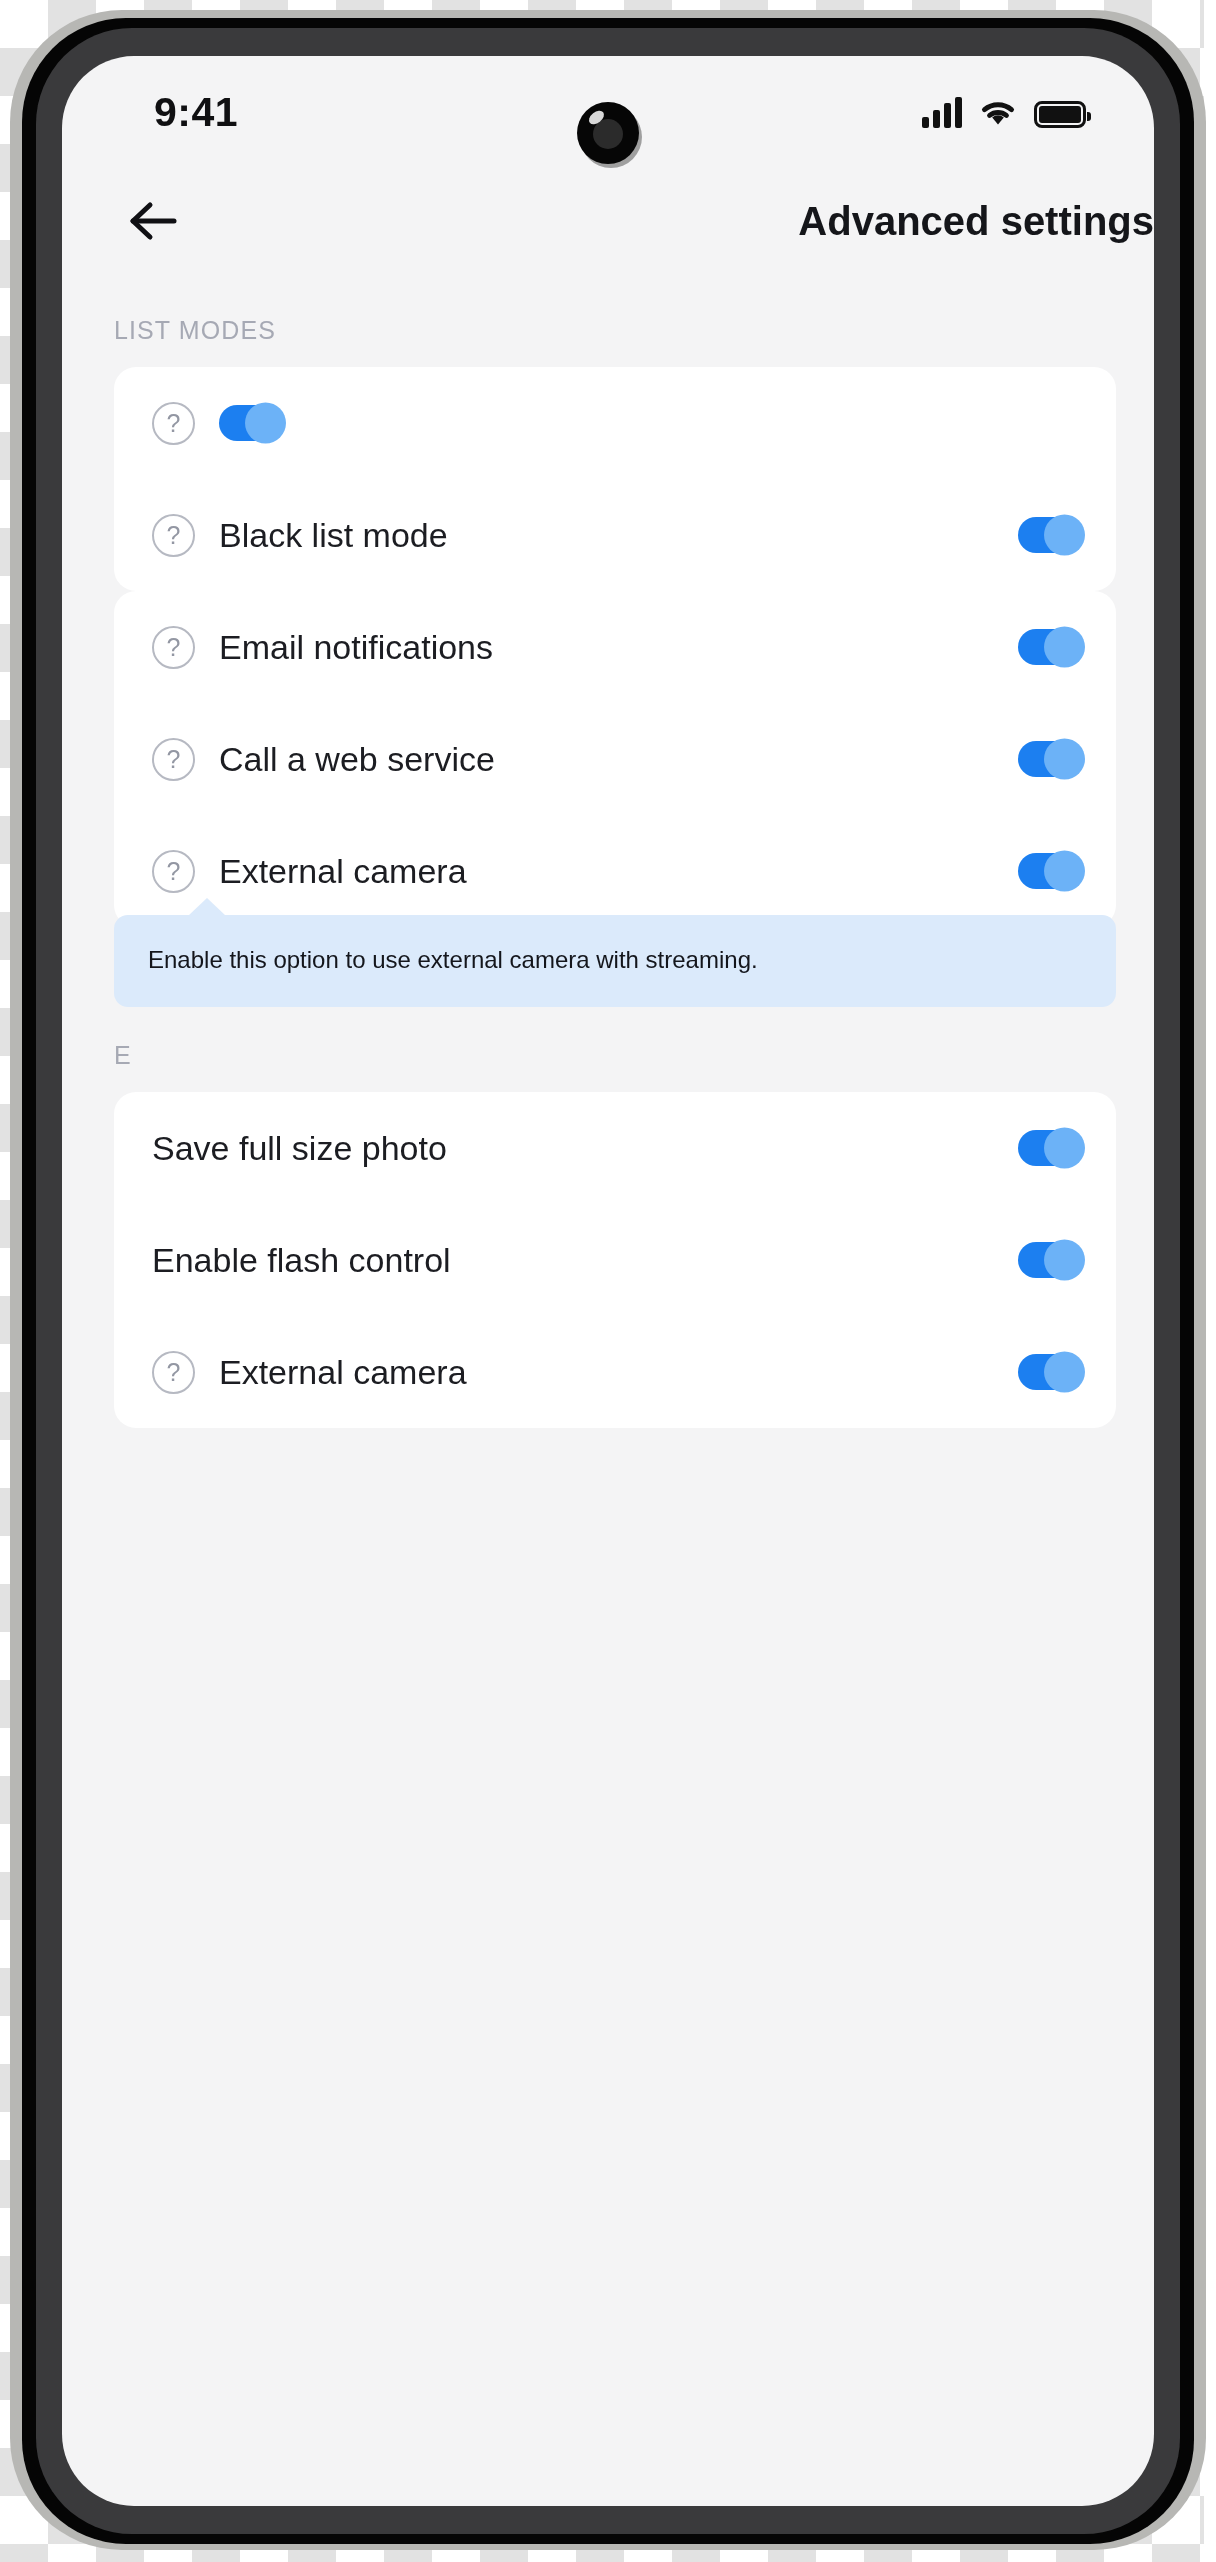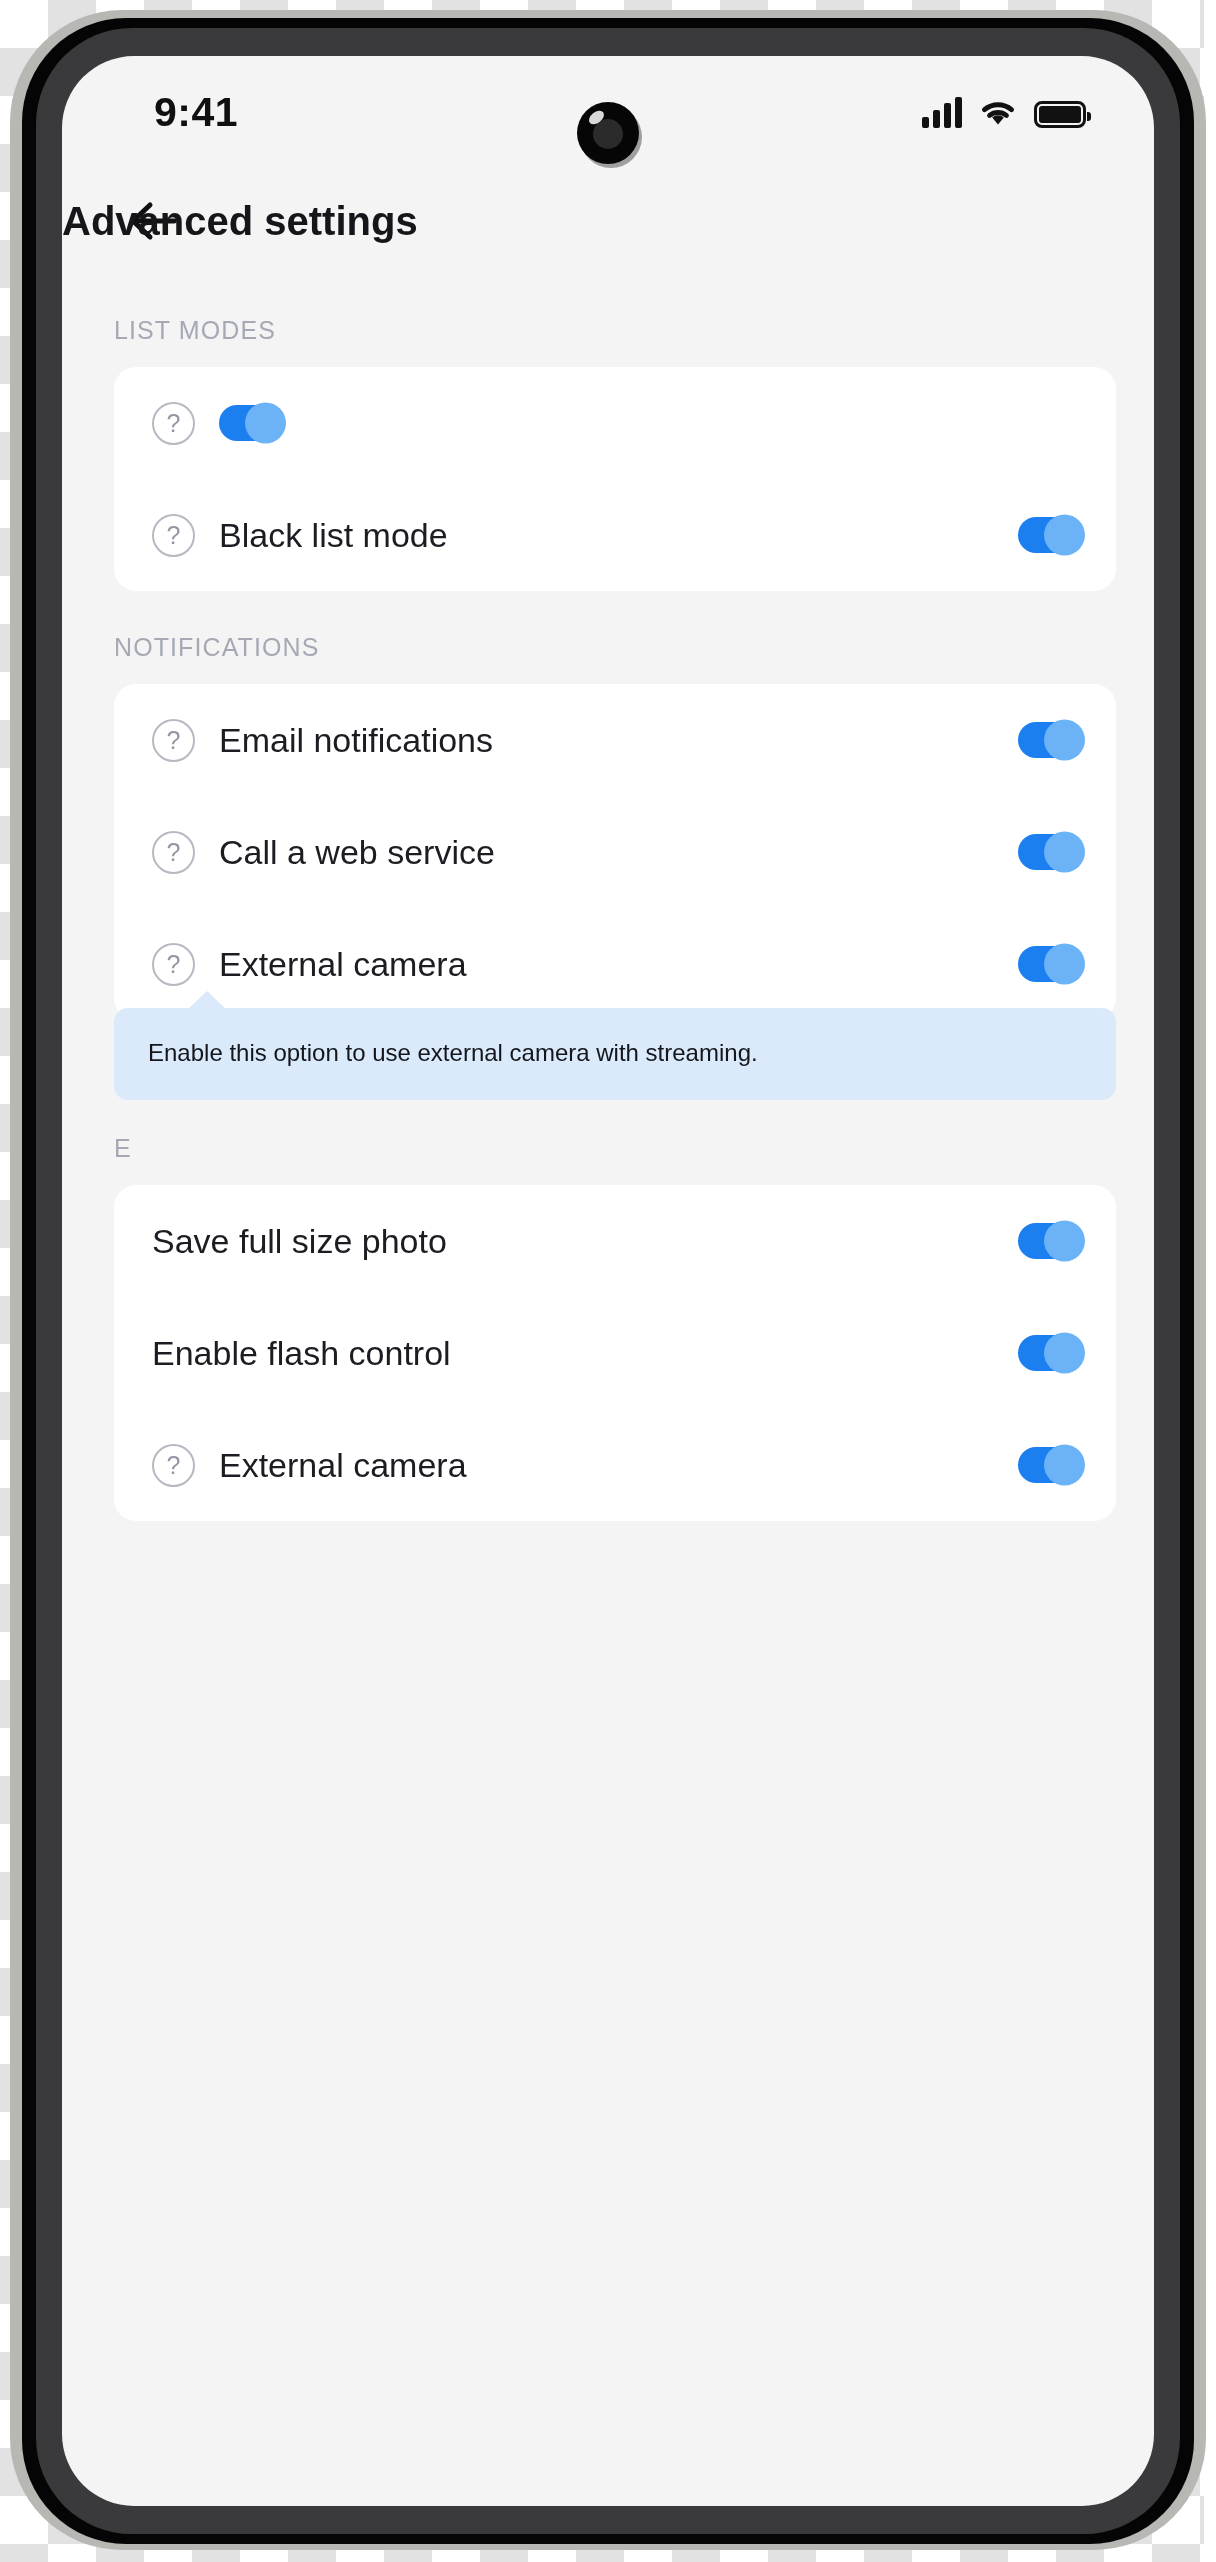--- a/index.html
+++ b/index.html
@@ -149,21 +149,21 @@
     position: relative;
   }
   .back-btn {
     width: 62px; height: 62px;
     display: flex; align-items: center; justify-content: center;
     cursor: pointer;
   }
   .page-title {
     position: absolute;
     left: 0; right: 0;
-    text-align: left;
+    text-align: right;
     font-size: 40px;
     font-weight: bold;
     color: #15161a;
     pointer-events: none;
   }
 
   
   .content { padding: 0 0 0 0; margin-left: 14px; }
 
   .section-label {
@@ -323,21 +323,20 @@
         <div class="row">
           <div class="help-icon">?</div>
           <div class="row-label">Black list mode</div>
           <div class="toggle">
             <div class="knob"></div>
           </div>
         </div>
 
       </div>
 
-      <div class="section-label">NOTIFICATIONS</div>
       <div class="card">
 
         <div class="row">
           <div class="help-icon">?</div>
           <div class="row-label">Email notifications</div>
           <div class="toggle">
             <div class="knob"></div>
           </div>
         </div>
 

